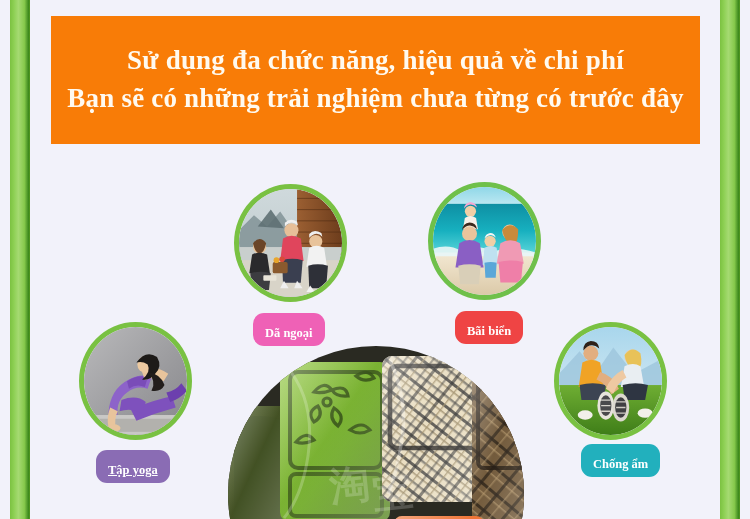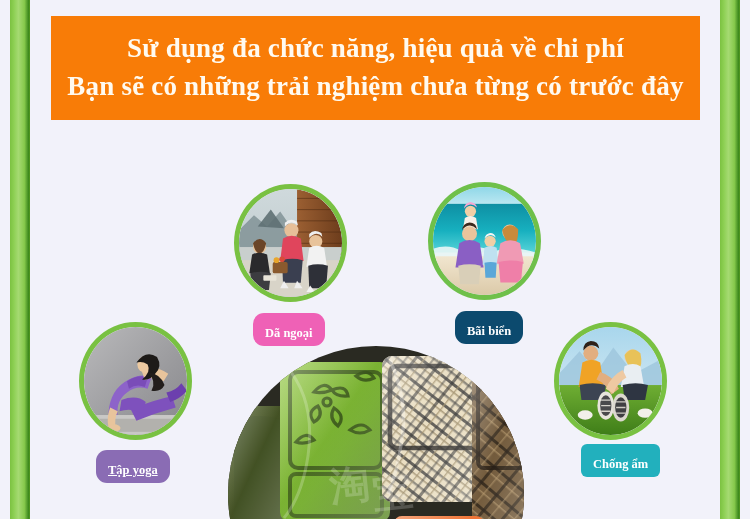--- a/index.html
+++ b/index.html
@@ -36,21 +36,21 @@
   }
   .frame-bar.left  { left: 10px; }
   .frame-bar.right { left: 720px; }
 
   
   .banner {
     position: absolute;
     left: 51px;
     top: 16px;
     width: 649px;
-    height: 104px;
+    height: 128px;
     background: #f87c07;
     display: flex;
     flex-direction: column;
     align-items: center;
     justify-content: center;
     gap: 4px;
     padding: 0 0;
   }
   .banner-line {
     color: #fffaf0;
@@ -91,23 +91,23 @@
     color: #ffffff;
     font-family: "Liberation Serif", serif;
     font-weight: bold;
     font-size: 12.5px;
     line-height: 1;
     padding: 14px 12px 6px;
     white-space: nowrap;
     text-align: center;
   }
   .b-picnic { left: 253px; top: 313px; background: #ef61b6; }
-  .b-beach  { left: 455px; top: 311px; background: #0c4a6e; }
+  .b-beach  { left: 455px; top: 311px; background: #ef4444; }
   .b-yoga   { left: 96px;  top: 450px; background: #8a6cb4; text-decoration: underline; }
-  .b-damp   { left: 581px; top: 444px; background: #22b0bd; border-radius: 6px; }
+  .b-damp   { left: 581px; top: 444px; background: #22b0bd; }
 
   
   .product {
     position: absolute;
     left: 228px;
     top: 346px;
     width: 296px;
     height: 296px;
     border-radius: 50%;
     overflow: hidden;

